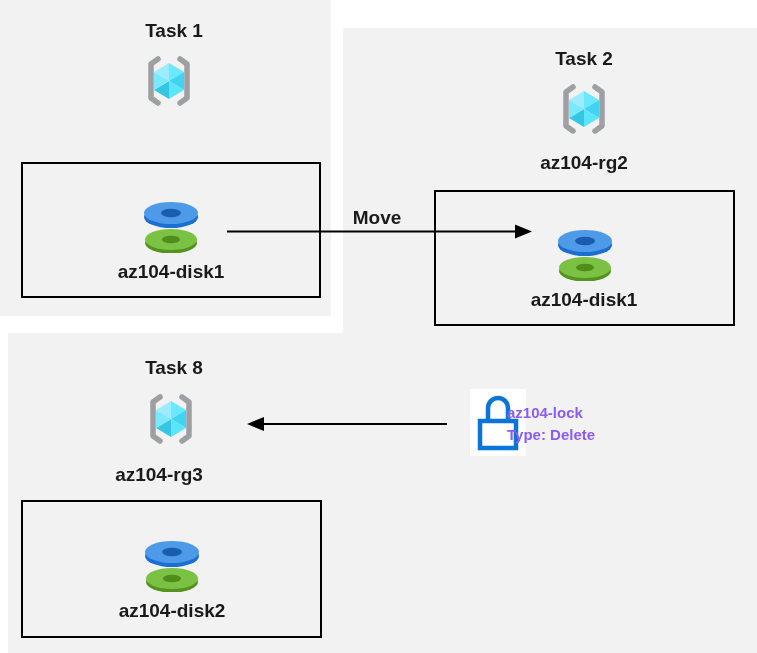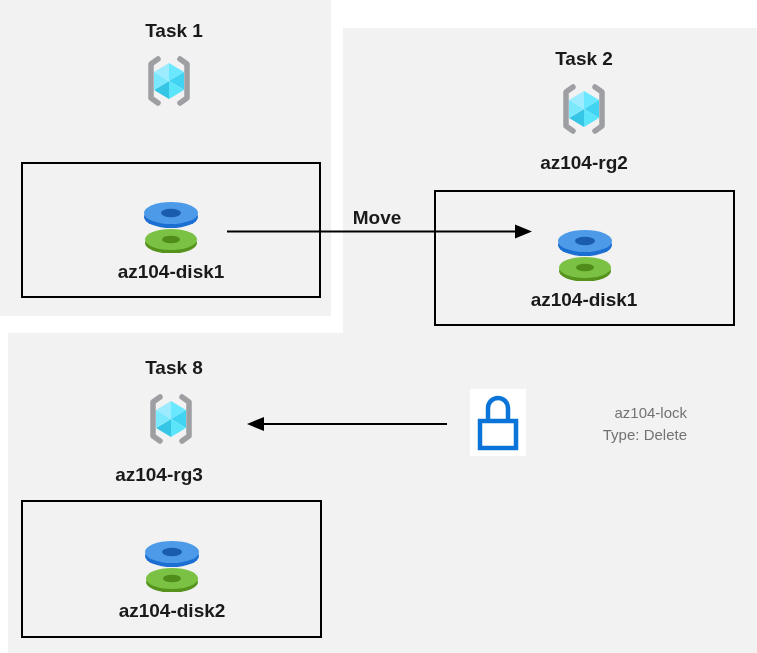--- a/index.html
+++ b/index.html
@@ -33,23 +33,23 @@
     width:56px;height:54px;
   }
   .lock-square{
     position:absolute;
     background:#ffffff;
     width:56px;height:67px;
     display:flex;align-items:center;justify-content:center;
   }
   .lock-text{
     position:absolute;
-    font-size:15px;font-weight:normal;
-    text-align:right;line-height:22px;
-    color:#737373;
+    font-size:15px;font-weight:bold;
+    text-align:left;line-height:22px;
+    color:#8b5cf6;
   }
   #arrow-overlay{
     position:absolute;left:0;top:0;width:757px;height:653px;
     pointer-events:none;
   }
 </style>
 </head>
 <body>
 
 <div id="canvas">

